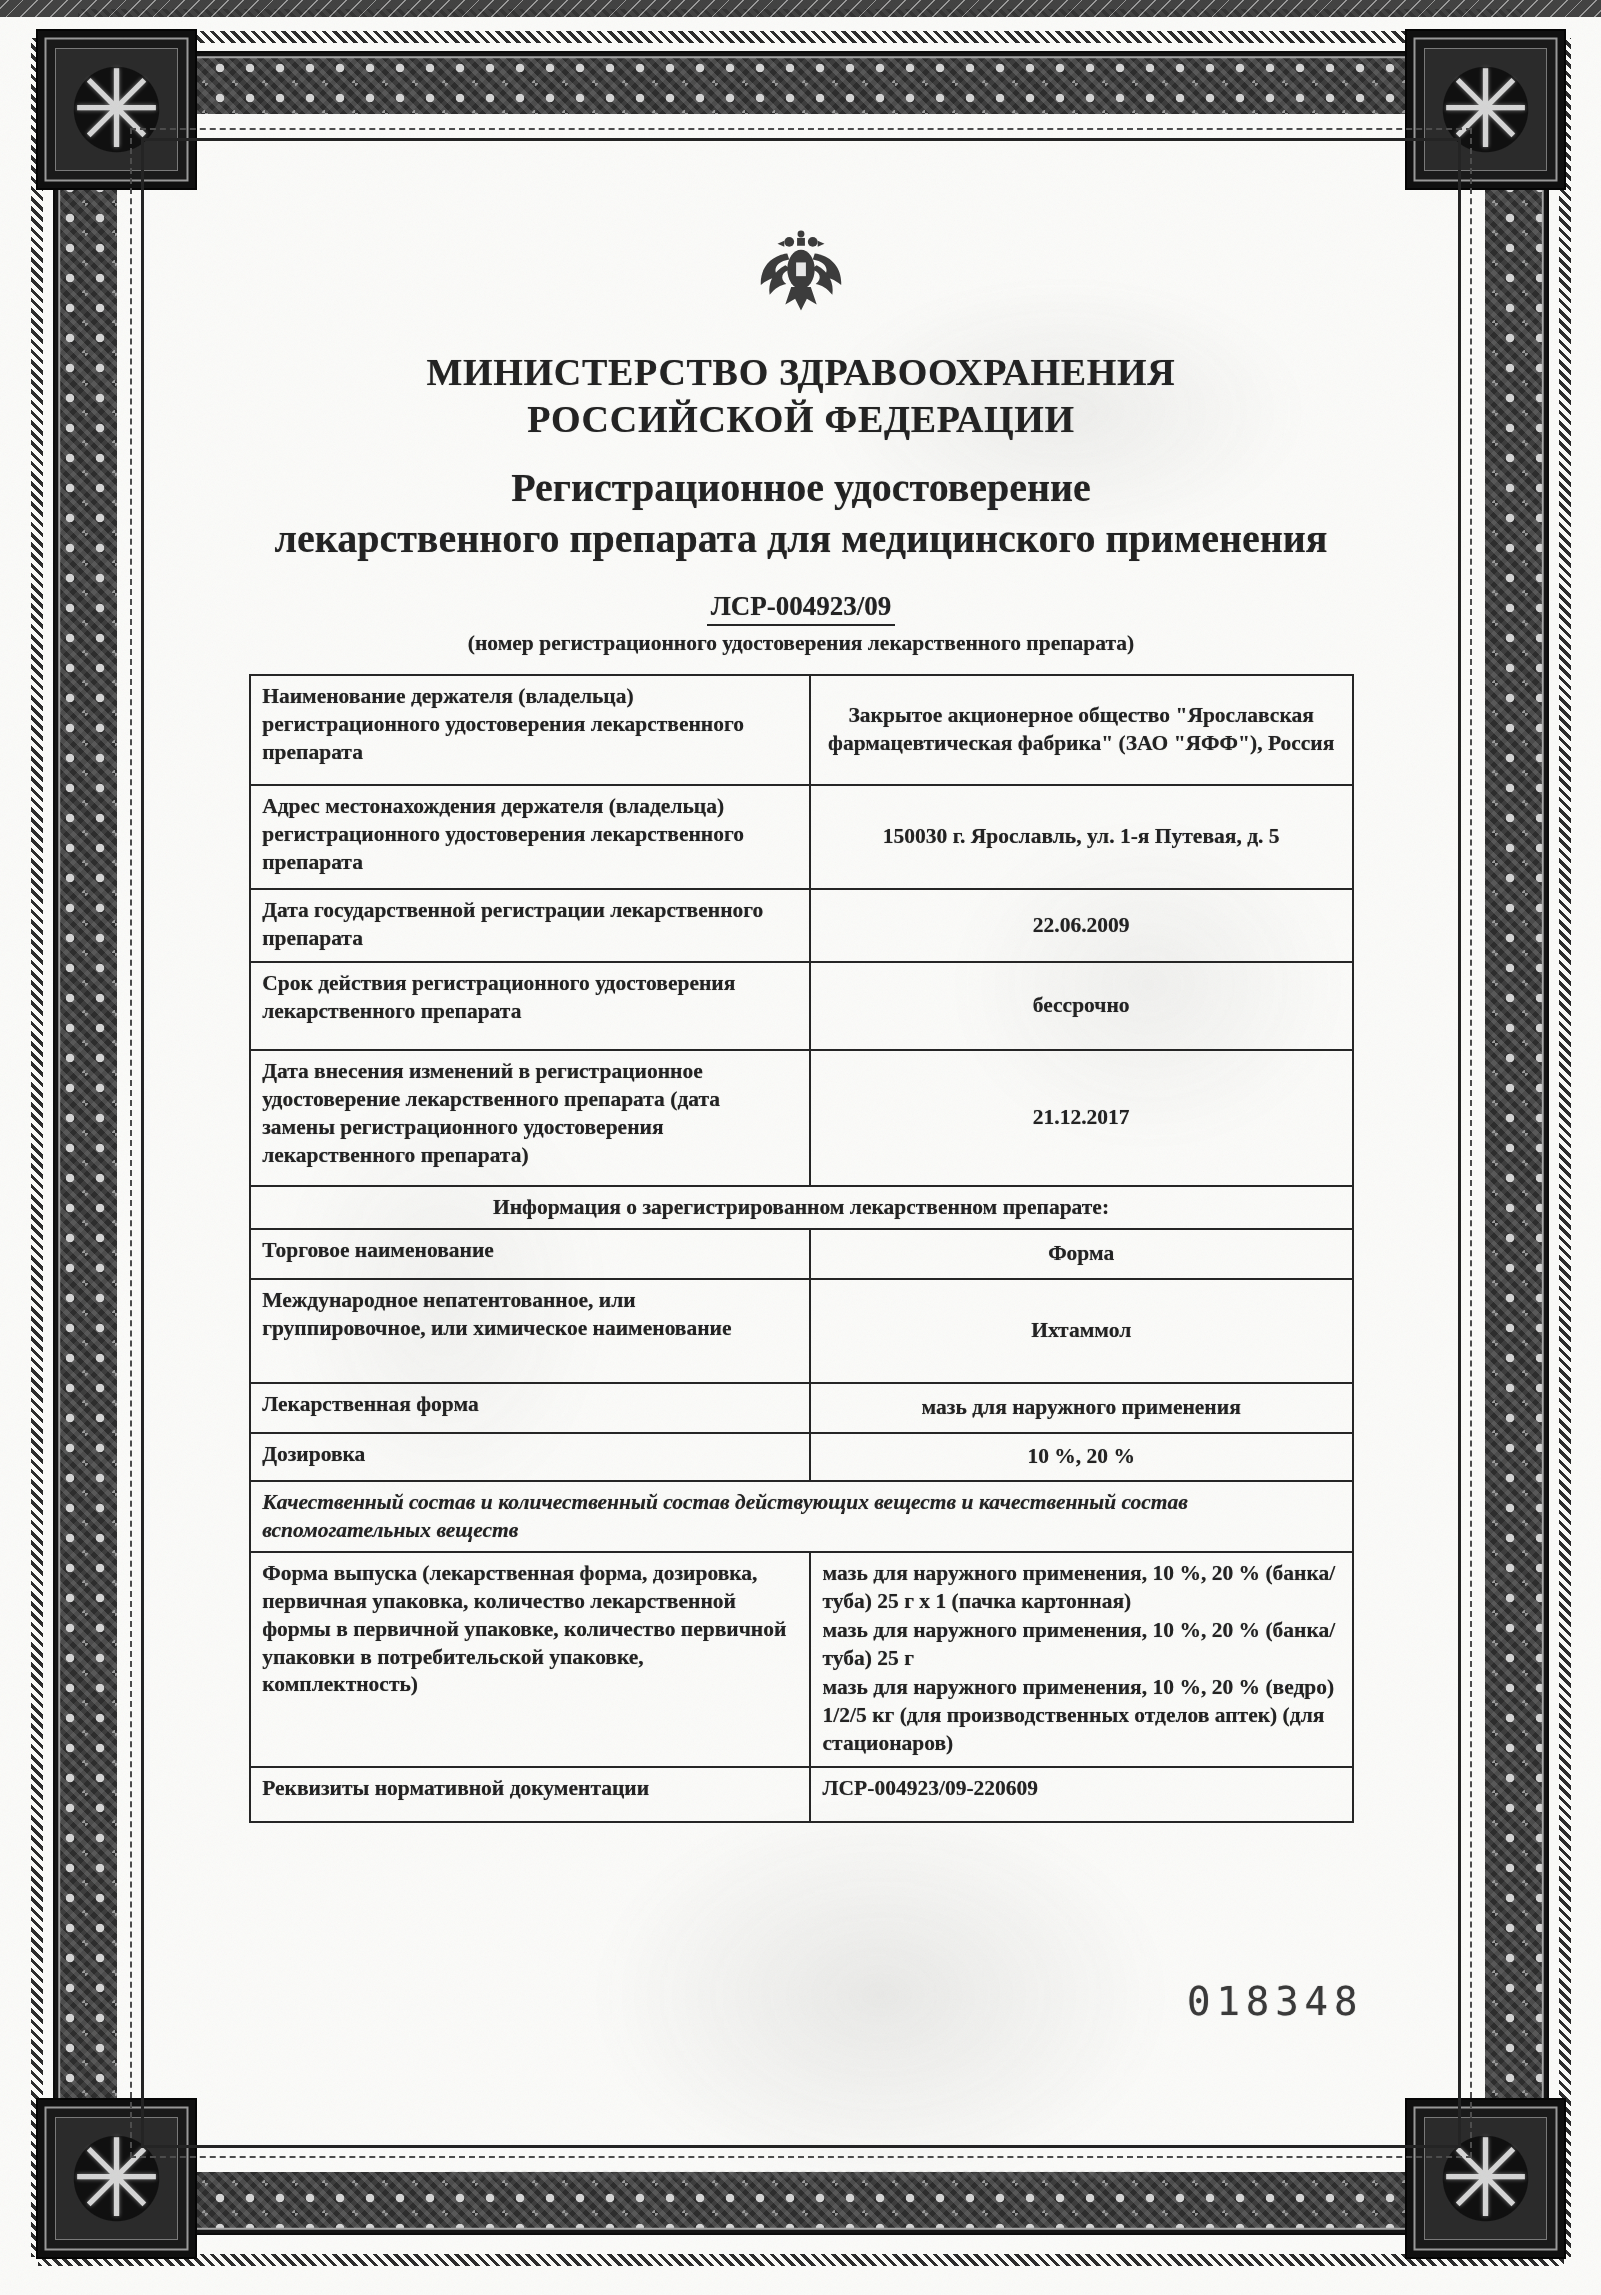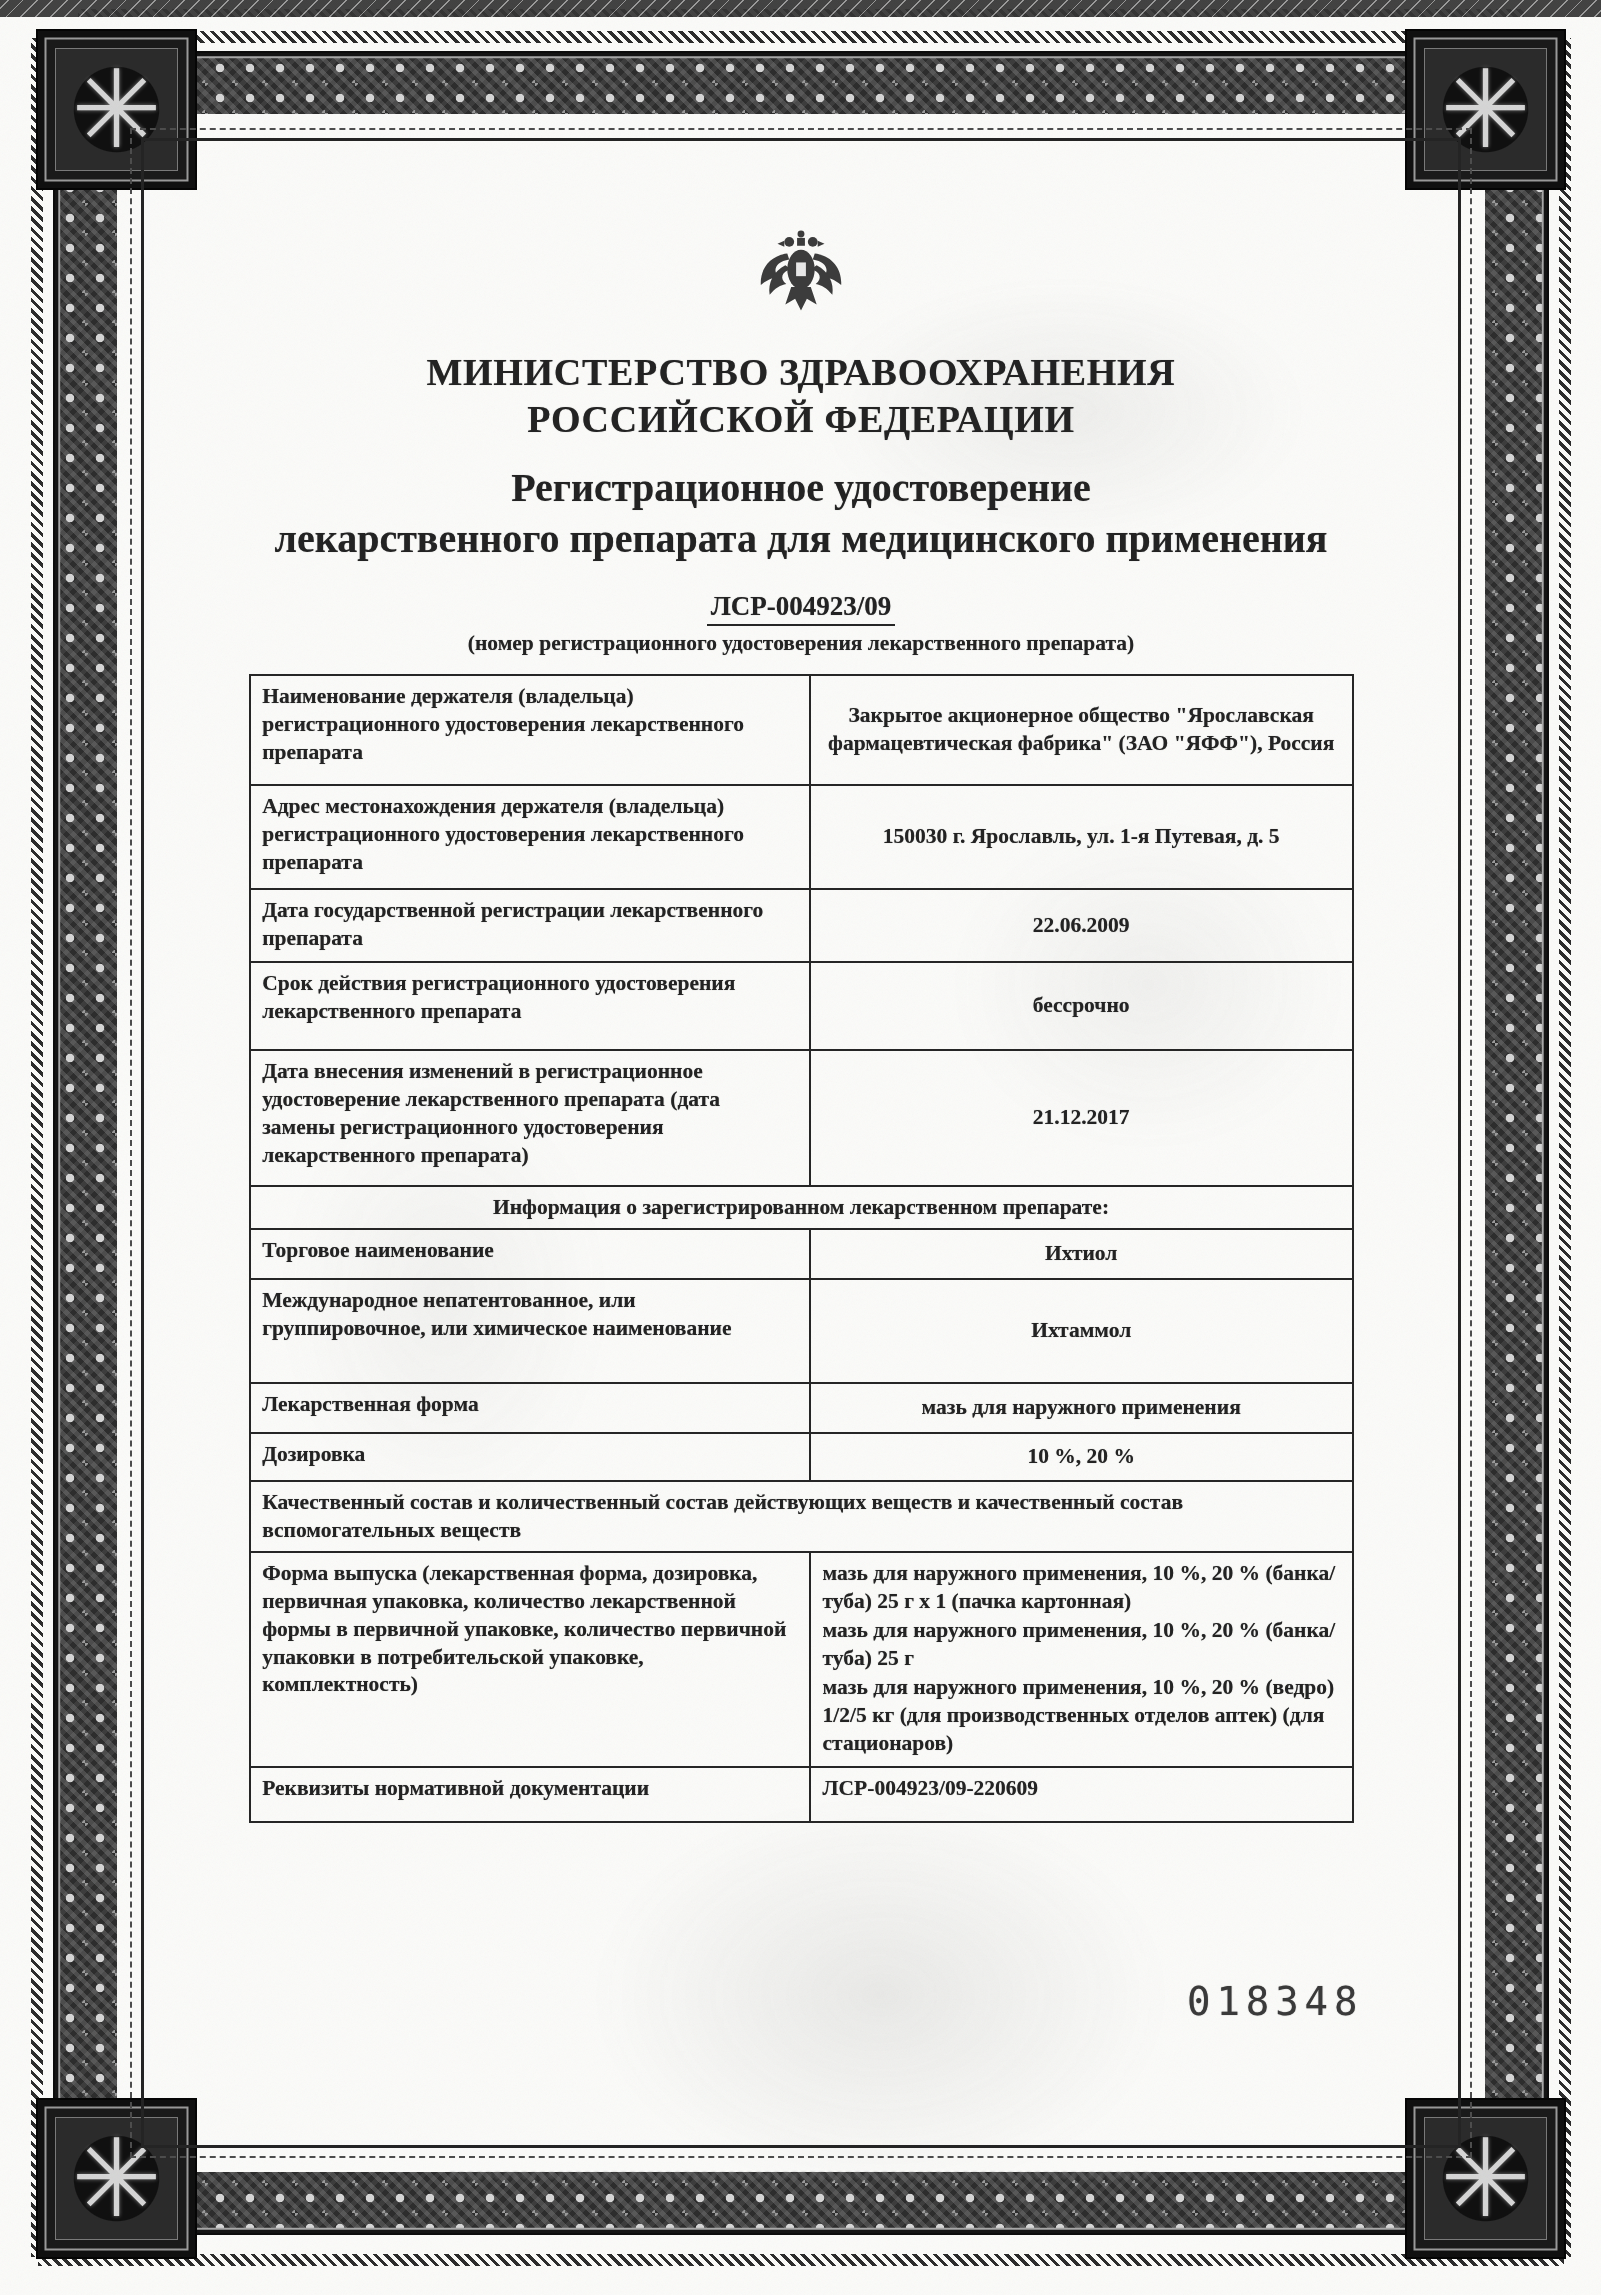--- a/index.html
+++ b/index.html
@@ -76,21 +76,21 @@
   }
   td.lbl{width:535px;text-align:left;vertical-align:top;}
   td.val{text-align:center;vertical-align:middle;}
   td.val-left{text-align:left;vertical-align:top;}
   td.full-center{text-align:center;vertical-align:middle;}
   td.full-left{text-align:left;vertical-align:top;}
   td.normal{font-weight:normal;}
   .val-line{margin:0 0 1.3px 0;}
   tr.r0{height:110px;} tr.r1{height:104px;} tr.r2{height:73px;} tr.r3{height:88px;padding-left:32px;}
   tr.r4{height:136px;padding-left:8px;} tr.r5{height:43px;}  tr.r6{height:50px;}  tr.r7{height:104px;}
-  tr.r8{height:50px;}  tr.r9{height:48px;}  tr.r10{height:70px;} tr.r11{height:48px;}
+  tr.r8{height:50px;}  tr.r9{height:48px;}  tr.r10{height:70px;font-style:italic;} tr.r11{height:48px;}
   tr.r12{height:215px;} tr.r13{height:55px;}
   
   .serial{
     position:absolute;left:1187px;top:1979px;
     font-family:"DejaVu Sans Mono",monospace;font-size:39px;letter-spacing:5.9px;color:#3a3a3a;
     text-shadow:0 0 1px rgba(40,40,40,.6);
   }
 </style>
 </head>
 <body>
@@ -185,21 +185,21 @@
         </tr>
         <tr class="r4">
           <td class="lbl">Дата внесения изменений в регистрационное удостоверение лекарственного препарата (дата замены регистрационного удостоверения лекарственного препарата)</td>
           <td class="val">21.12.2017</td>
         </tr>
         <tr class="r5">
           <td class="full-center" colspan="2">Информация о зарегистрированном лекарственном препарате:</td>
         </tr>
         <tr class="r6">
           <td class="lbl">Торговое наименование</td>
-          <td class="val">Ихтиол</td>
+          <td class="val">Форма</td>
         </tr>
         <tr class="r7">
           <td class="lbl">Международное непатентованное, или группировочное, или химическое наименование</td>
           <td class="val">Ихтаммол</td>
         </tr>
         <tr class="r8">
           <td class="lbl">Лекарственная форма</td>
           <td class="val">мазь для наружного применения</td>
         </tr>
         <tr class="r9">

